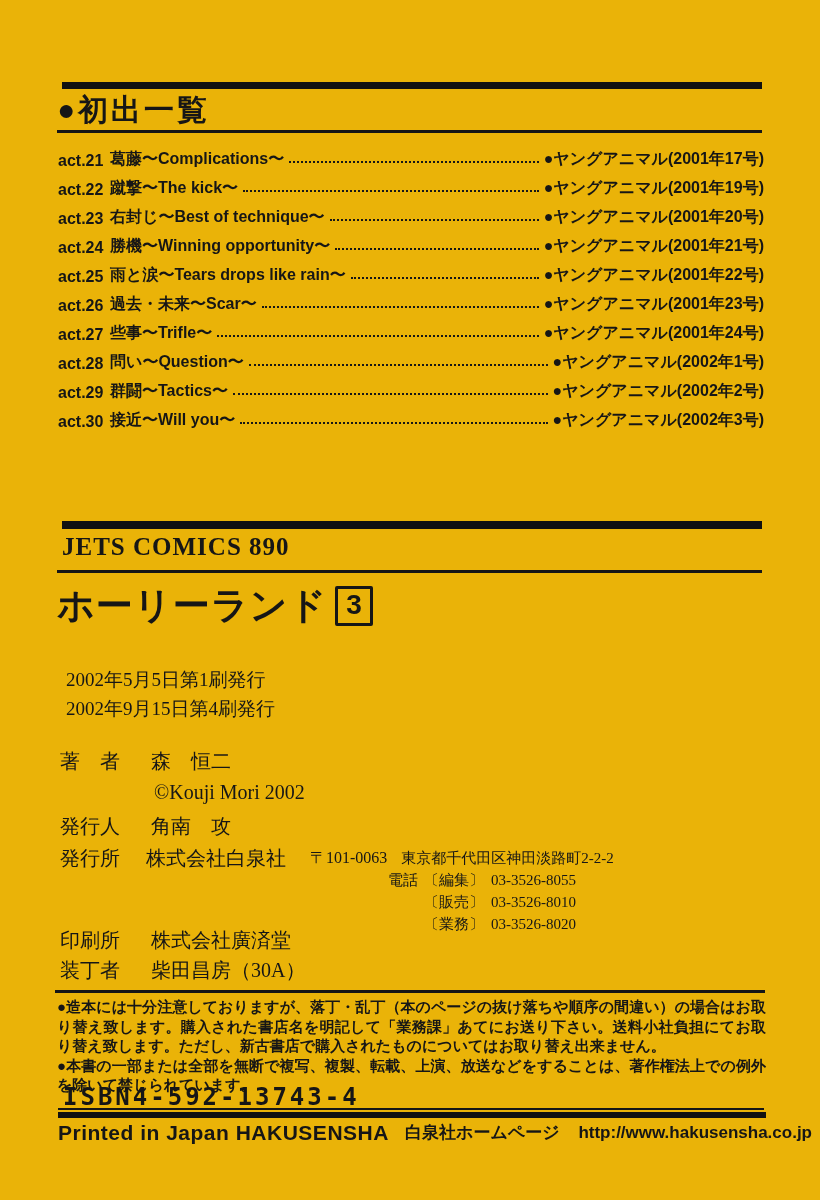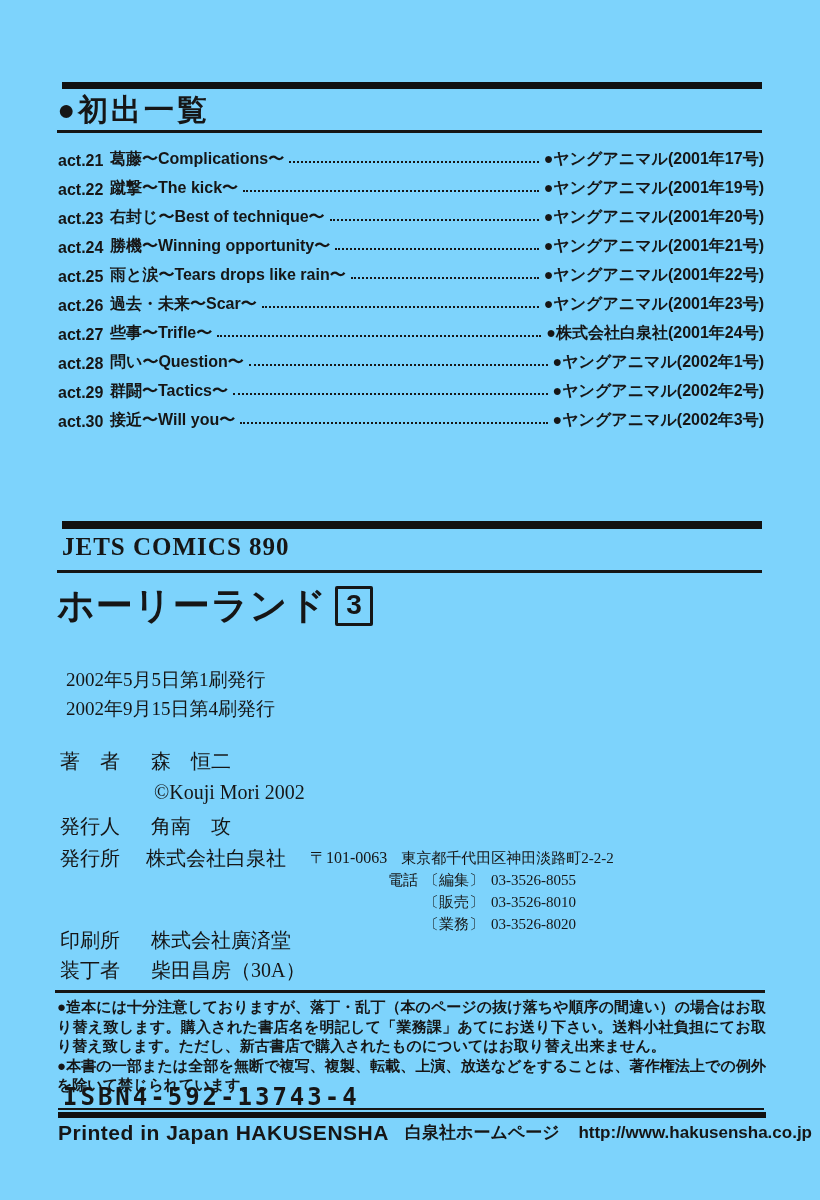--- a/index.html
+++ b/index.html
@@ -1,19 +1,19 @@
 <!DOCTYPE html>
 <html><head>
 <meta charset="utf-8">
 <style>
   * { margin:0; padding:0; box-sizing:border-box; }
   html,body { background:#ffffff; }
   .page {
     position:relative; width:820px; height:1200px;
-    background:#7dd3fc; color:#161616; overflow:hidden;
+    background:#eab308; color:#161616; overflow:hidden;
     font-family:"Liberation Sans", sans-serif;
   }
   .bar  { position:absolute; background:#111111; }
   .rule { position:absolute; background:#161616; }
 
   
   .top-bar      { left:62px;  top:82px;  width:700px; height:7px; }
   .list-heading { position:absolute; left:57px; top:90px;
                   font-size:30px; font-weight:700; letter-spacing:3px; }
   .heading-rule { left:57px; top:130px; width:705px; height:3px; }
@@ -123,21 +123,21 @@
     <div class="act-row">
       <span class="act-no">act.26</span>
       <span class="act-title">過去・未来〜Scar〜</span>
       <span class="leader"></span>
       <span class="act-src">●ヤングアニマル(2001年23号)</span>
     </div>
     <div class="act-row">
       <span class="act-no">act.27</span>
       <span class="act-title">些事〜Trifle〜</span>
       <span class="leader"></span>
-      <span class="act-src">●株式会社白泉社(2001年24号)</span>
+      <span class="act-src">●ヤングアニマル(2001年24号)</span>
     </div>
     <div class="act-row">
       <span class="act-no">act.28</span>
       <span class="act-title">問い〜Question〜</span>
       <span class="leader"></span>
       <span class="act-src">●ヤングアニマル(2002年1号)</span>
     </div>
     <div class="act-row">
       <span class="act-no">act.29</span>
       <span class="act-title">群闘〜Tactics〜</span>

